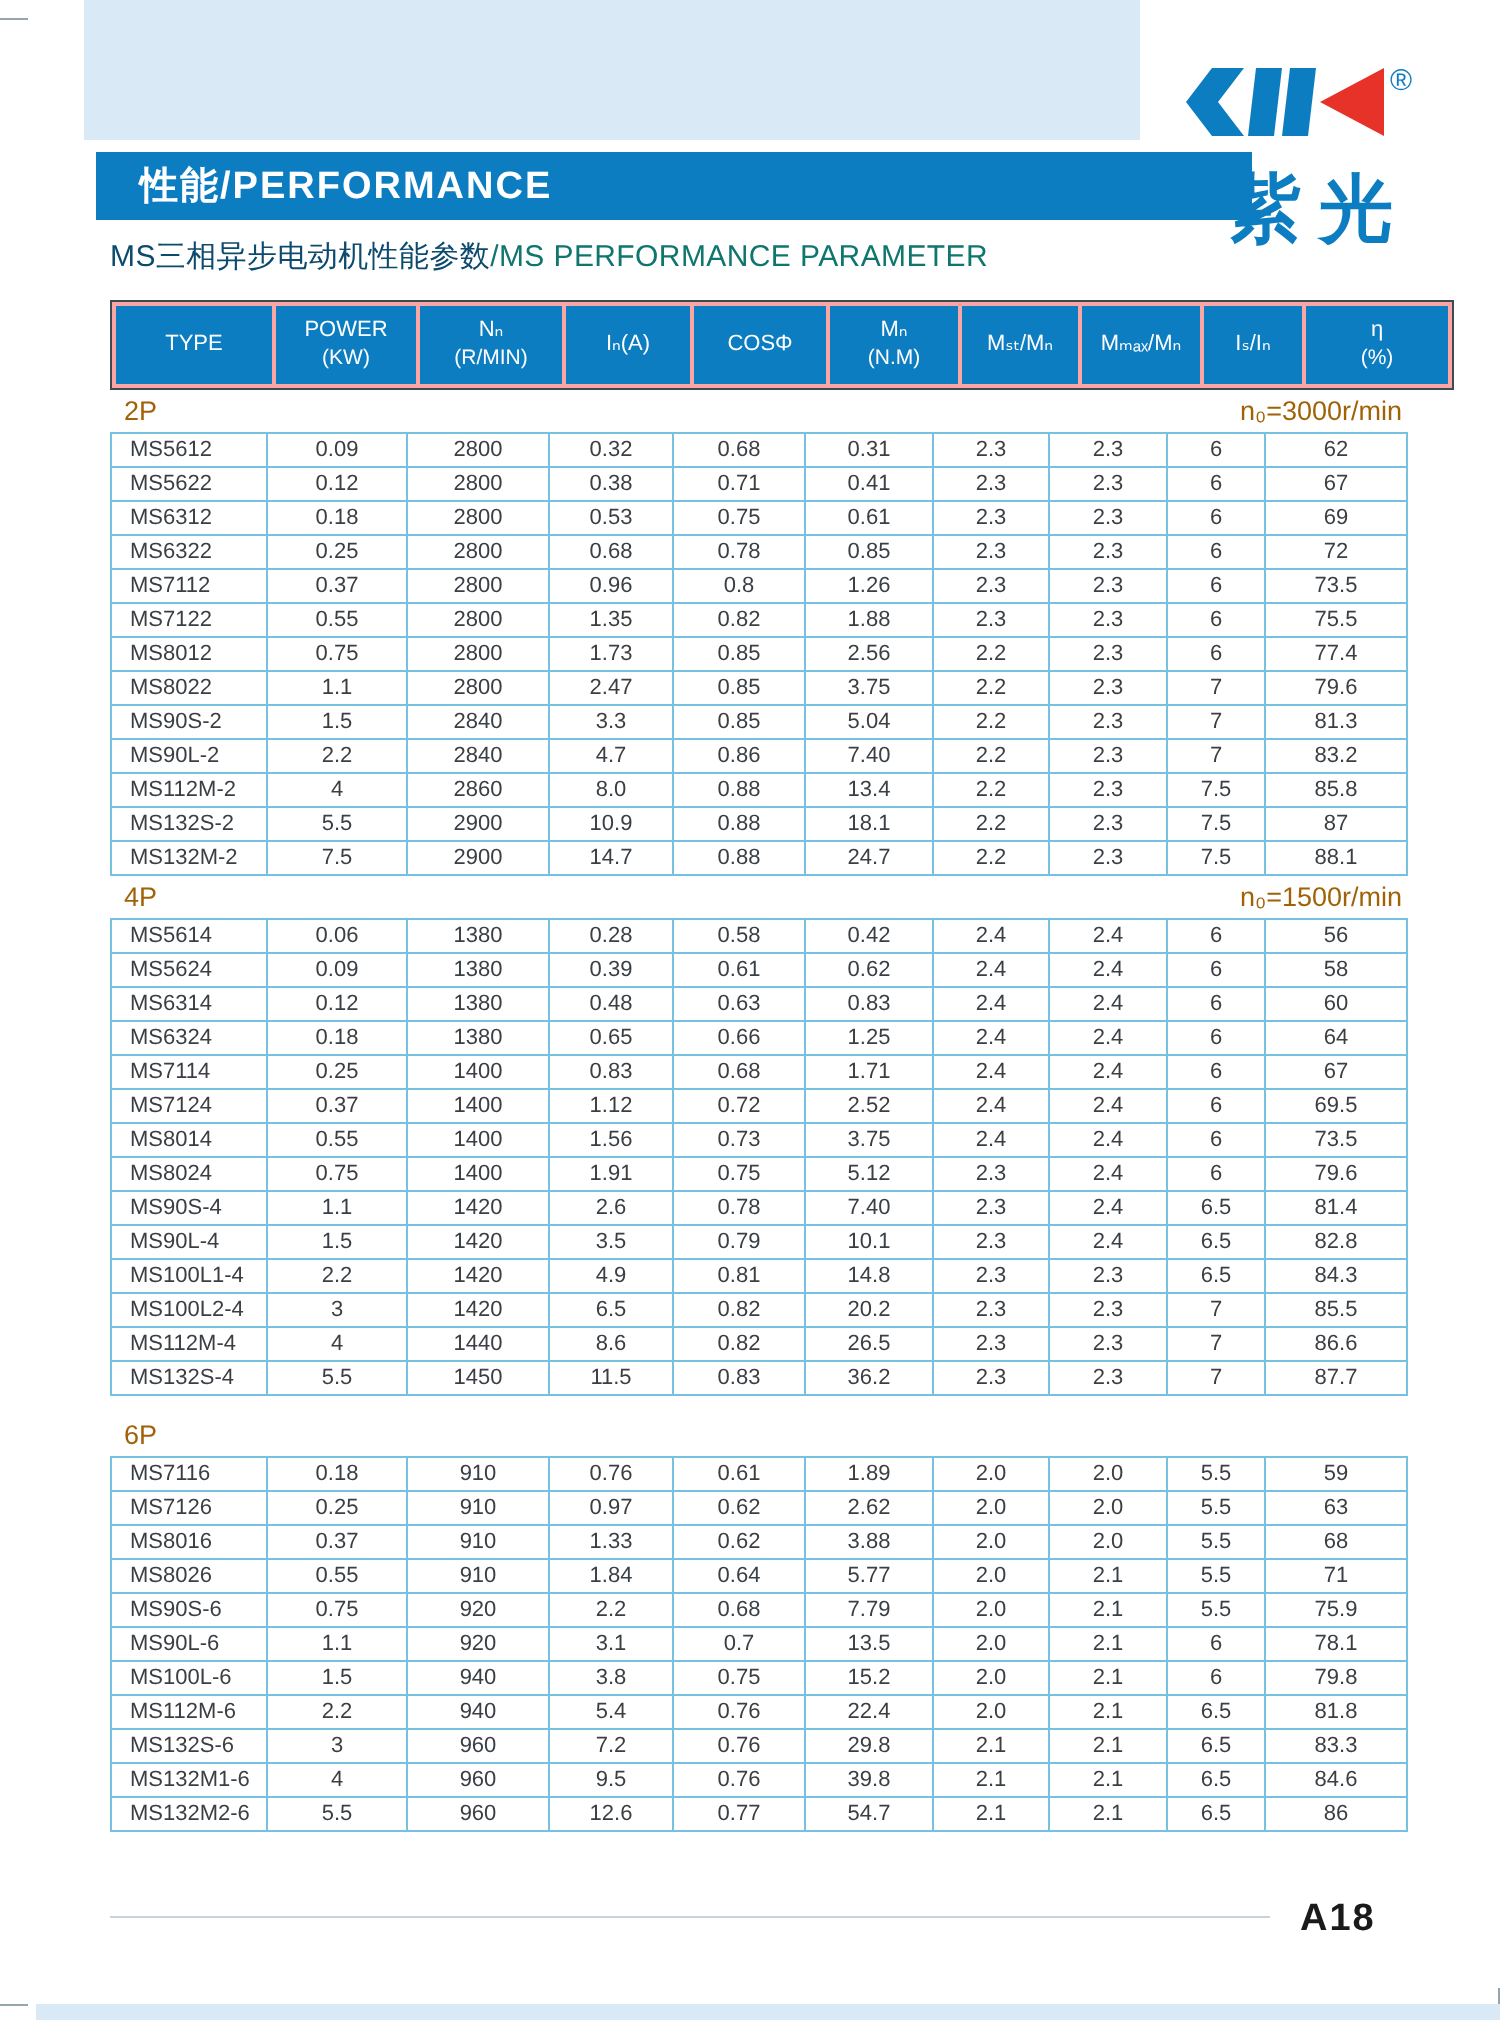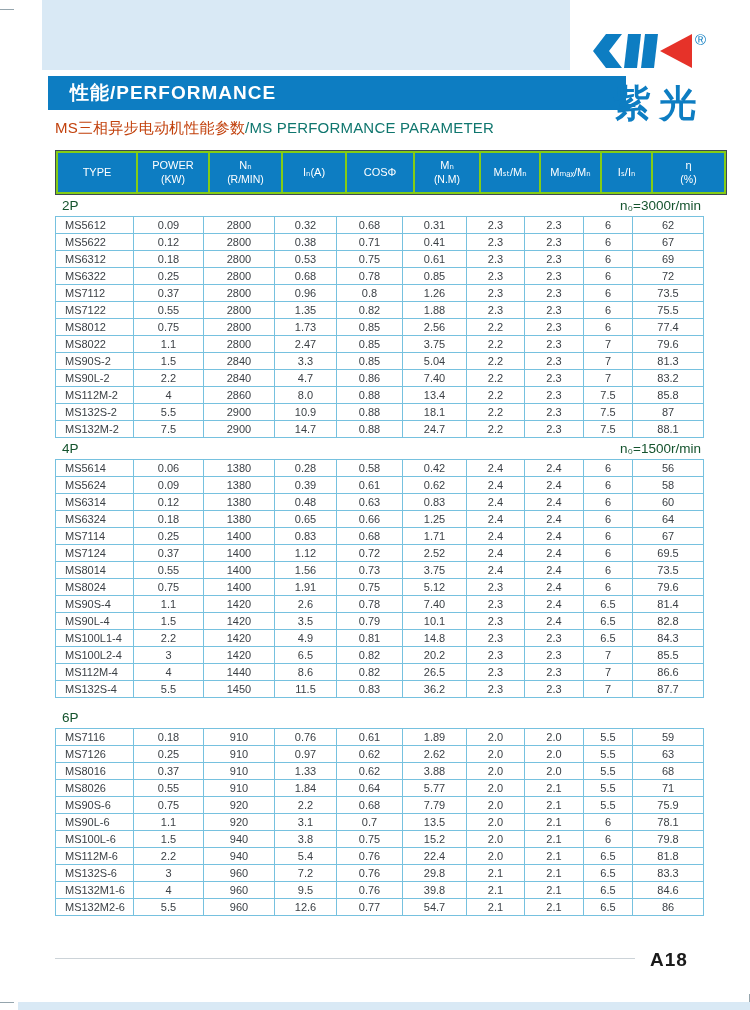--- a/index.html
+++ b/index.html
@@ -8,32 +8,32 @@
 
   
   .lightblue-block{position:absolute;left:42px;top:0;width:528px;height:70px;background:#d9e9f5;}
   .banner{position:absolute;left:48px;top:76px;width:578px;height:34px;background:#0d7dc2;
           color:#fff;display:flex;align-items:center;box-sizing:border-box;padding-left:22px;
           font-size:19px;font-weight:bold;letter-spacing:1px;}
   .logo{position:absolute;left:590px;top:28px;width:130px;text-align:center;}
   .brand{color:#0d7dc2;font-size:37px;font-weight:bold;letter-spacing:9px;padding-left:9px;margin-top:1px;}
 
   .title{position:absolute;left:55px;top:119px;font-size:15px;letter-spacing:0.2px;}
-  .title .zh{color:#c2410c;}
+  .title .zh{color:#0c4a6e;}
   .title .en{color:#0f766e;}
 
   
   .table-wrap{position:absolute;left:55px;top:150px;width:648px;}
   table{width:648px;table-layout:fixed;}
-  .hdr-table{border:1px solid #3d4a52;border-collapse:separate;border-spacing:2px;background:#84cc16;}
+  .hdr-table{border:1px solid #3d4a52;border-collapse:separate;border-spacing:2px;background:#fca5a5;}
   .hdr-table th{background:#0d7dc2;color:#fff;font-weight:normal;font-size:11px;height:39px;
                 padding:0;text-align:center;vertical-align:middle;line-height:1.25;}
   .hdr-table .h2{font-size:10.5px;}
   .sec-bar{display:flex;justify-content:space-between;align-items:center;height:21px;
-           font-size:13.5px;color:#14532d;}
+           font-size:13.5px;color:#a16207;}
   .sec-label{padding-left:7px;}
   .sec-speed{padding-right:2px;}
   .data-table{border-collapse:collapse;}
   .data-table td{border:1px solid #76c1df;height:16px;padding:0;text-align:center;
                  font-size:11px;color:#3a3f44;line-height:1;}
   .data-table td.type{text-align:left;padding-left:9px;}
 
   
   .footer-line{position:absolute;left:55px;top:958px;width:580px;border-top:1px solid #ccd3d8;}
   .page-num{position:absolute;left:650px;top:949px;font-size:19px;font-weight:bold;

